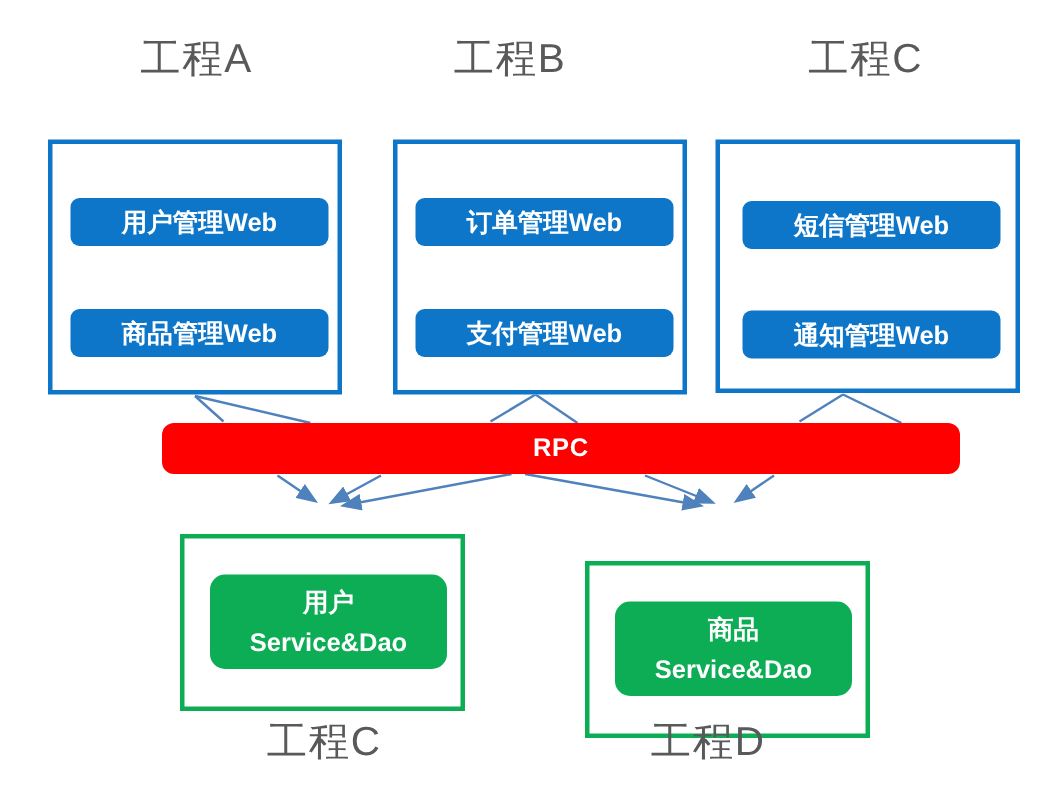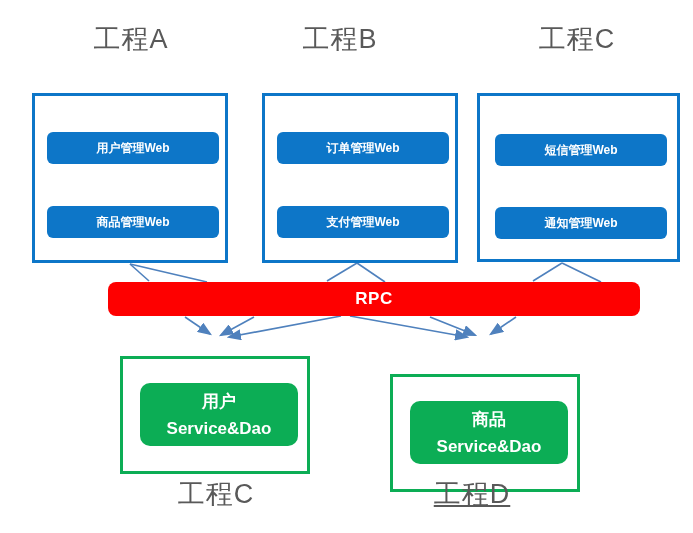--- a/index.html
+++ b/index.html
@@ -25,21 +25,21 @@
     position:absolute;top:93px;height:170px;width:196px;
     border:3px solid var(--blue);background:#fff;box-sizing:border-box;
   }
   .box-a{left:32px;}
   .box-b{left:262px;}
   .box-c{left:477px;width:203px;height:169px;}
   .pill{
     position:absolute;left:12px;width:172px;height:32px;
     background:var(--blue);border-radius:6px;
     display:flex;align-items:center;justify-content:center;
-    color:#fff;font-size:12px;font-weight:600;white-space:nowrap;
+    color:#fff;font-size:17px;font-weight:600;white-space:nowrap;
   }
   .pill-1{top:36px;}
   .pill-2{top:110px;}
   .rpc-bar{
     position:absolute;left:108px;top:282px;width:532px;height:34px;
     background:var(--red);border-radius:8px;
     display:flex;align-items:center;justify-content:center;
     color:#fff;font-size:17px;font-weight:700;letter-spacing:.5px;
   }
   .service-box{
@@ -115,15 +115,15 @@
   </div>
 
   <div class="service-box svc-right">
     <div class="service-pill">
       <span>商品</span>
       <span>Service&amp;Dao</span>
     </div>
   </div>
 
   <div class="proj-label bottom-label" style="left:216px;">工程C</div>
-  <div class="proj-label bottom-label" style="left:472px;text-decoration:underline;">工程D</div>
+  <div class="proj-label bottom-label" style="left:472px;">工程D</div>
 
 </div>
 
 </body></html>

